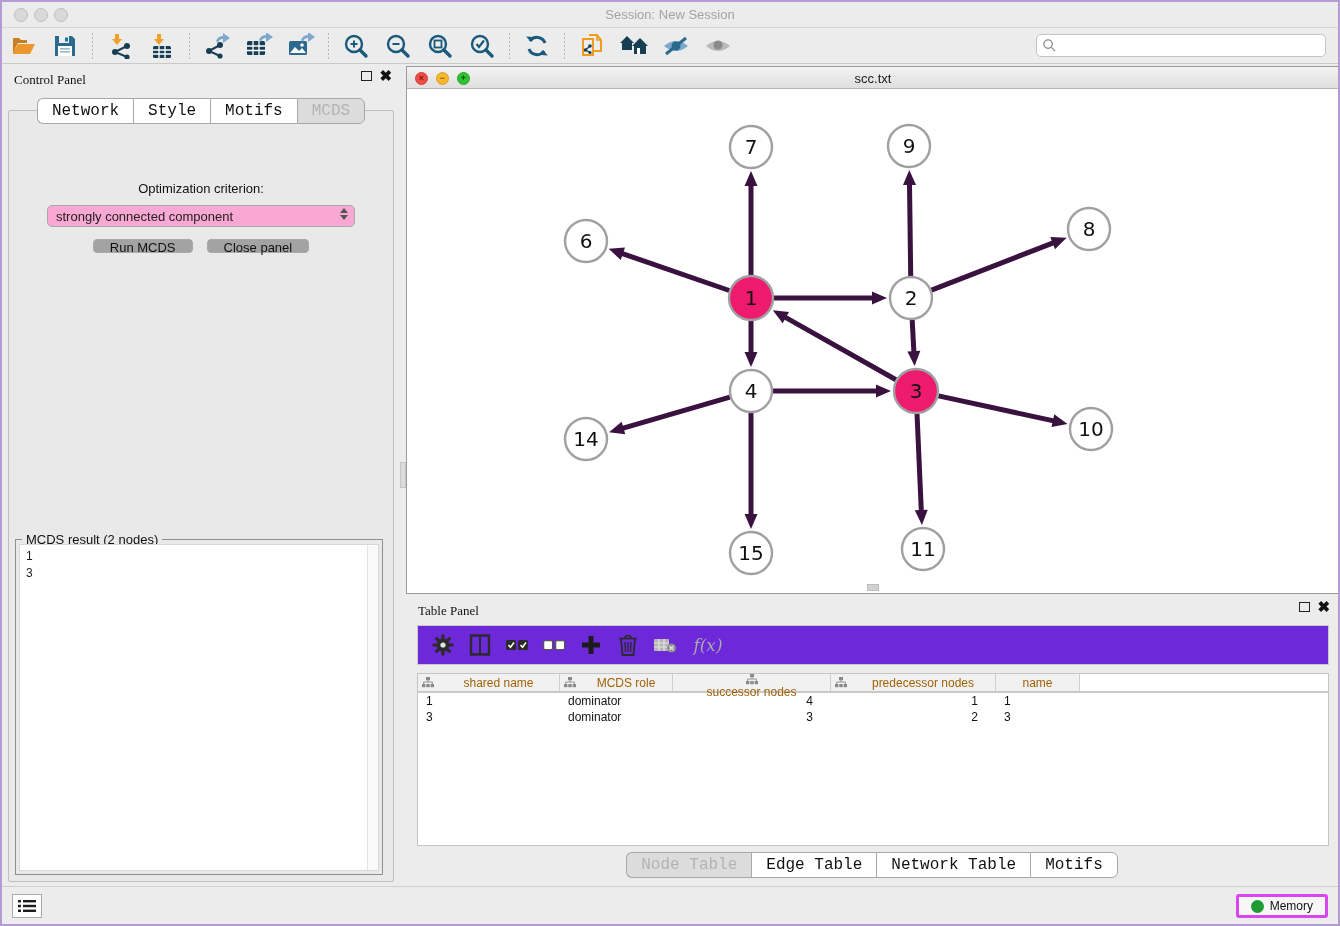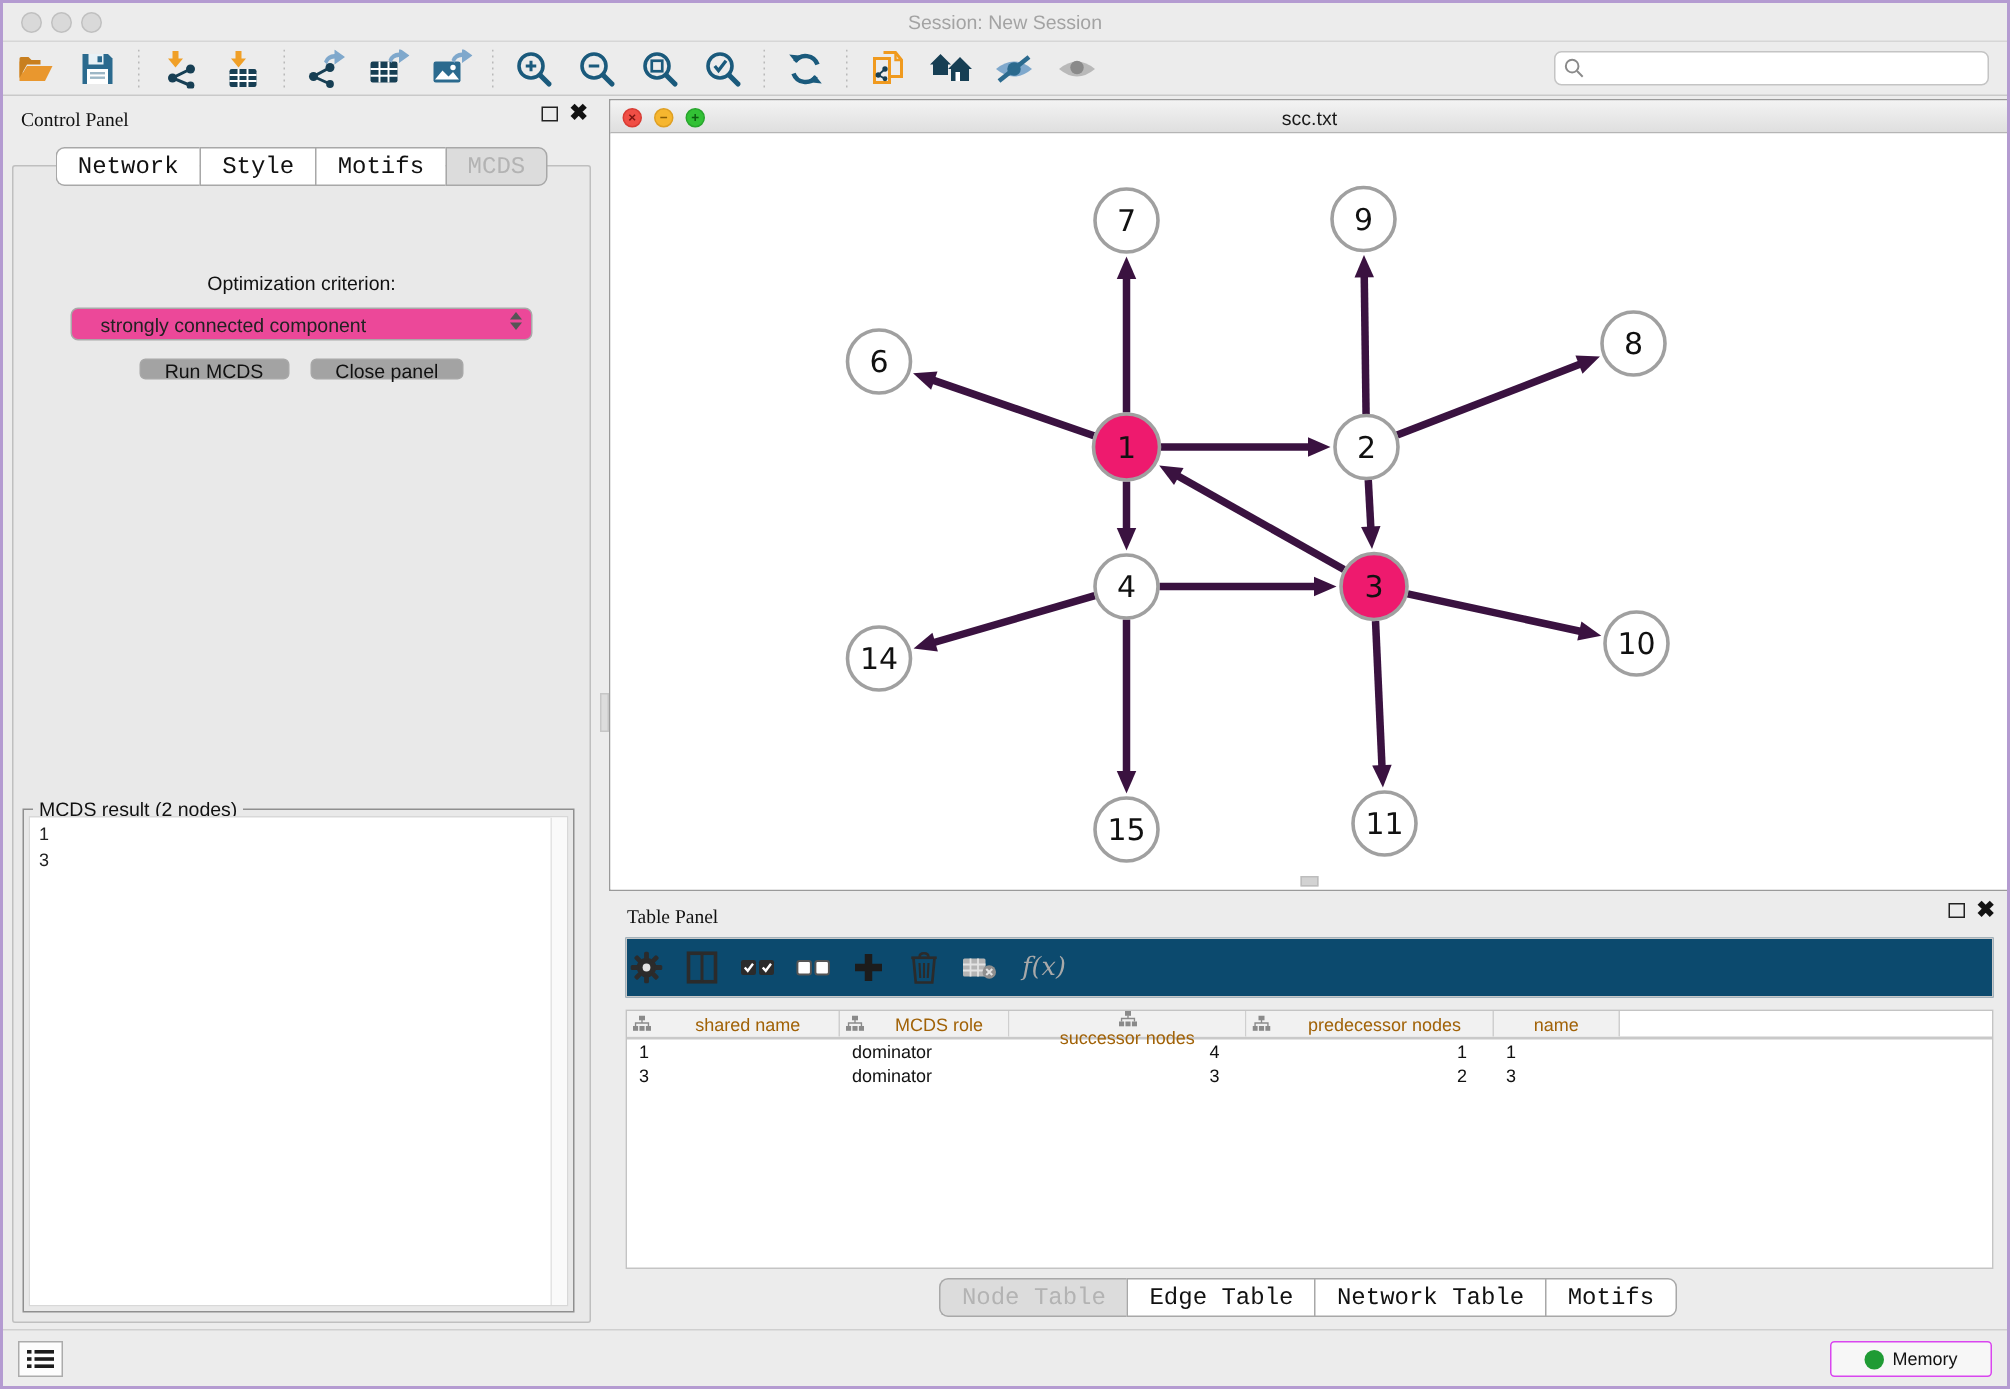--- a/index.html
+++ b/index.html
@@ -45,22 +45,22 @@
   .cp-tabs { position:absolute; top:32px; left:0; width:100%; display:flex; justify-content:center; z-index:3; }
   .tab { border:1px solid #a8a8a8; background:#fff; padding:3px 14px; font-size:16px;
     border-right-width:0; color:#111;font-family:Liberation Mono, monospace; }
   .tab:first-child { border-radius:6px 0 0 6px; }
   .tab:last-child { border-right-width:1px; border-radius:0 6px 6px 0; }
   .tab.selected { background:#dcdcdc; color:#b3b3b3; }
   .cp-content { position:absolute; top:44px; left:6px; right:6px; bottom:4px;
     background:#e9e9e9; border:1px solid #bfbfbf; border-radius:2px; }
   .opt-label { position:absolute; top:70px; width:100%; text-align:center; font-size:13px; color:#111; }
   .dropdown { position:absolute; top:94px; left:38px; right:38px; height:22px;
-    background:#ec4899; border:1px solid #a9a9a9; border-radius:5px;
-    display:flex; align-items:center; padding-left:19px; font-size:13px; }
+    background:#f9a8d4; border:1px solid #a9a9a9; border-radius:5px;
+    display:flex; align-items:center; padding-left:8px; font-size:13px; }
   .dd-stepper { position:absolute; right:6px; top:2px; display:flex; flex-direction:column; gap:2px; }
   .dd-stepper i { width:0; height:0; border-left:4px solid transparent; border-right:4px solid transparent; }
   .dd-up { border-bottom:5px solid #555; }
   .dd-down { border-top:5px solid #555; }
   .cp-buttons { position:absolute; top:128px; width:100%; display:flex; justify-content:center; gap:14px; }
   .btn { background:#a3a3a3; border:1px solid #a8a8a8; border-radius:4px; height:14px;
     padding:0 16px; font-size:13px; font-family:"Liberation Sans",sans-serif; color:#111; }
   .result-box { position:absolute; left:6px; right:10px; top:428px; bottom:6px;
     border:1px solid #8f8f8f; }
   .result-title { position:absolute; top:-8px; left:6px; background:#e9e9e9; padding:0 4px;
@@ -83,40 +83,40 @@
   .traffic.green { left:50px; background:#32c135; border:1px solid #27a52c; color:#0c5c10; }
   .net-canvas { position:absolute; top:22px; left:0; right:0; bottom:0; background:#fff; }
   .net-grip { position:absolute; bottom:2px; left:50%; margin-left:-6px; width:12px; height:7px;
     background:#d2d2d2; border:1px solid #bdbdbd; }
   .splitter { position:absolute; left:398px; top:64px; width:6px; bottom:38px; background:#ececec; }
   .splitter .grip { position:absolute; top:396px; left:0; width:6px; height:26px;
     background:#dcdcdc; border:1px solid #c6c6c6; }
   
   .table-panel { position:absolute; left:404px; top:595px; right:0; bottom:38px; background:#ececec; }
   .tp-toolbar { position:absolute; left:11px; right:9px; top:28px; height:40px;
-    background:#0c4a6e; border:1px solid #c9c9c9; display:flex; align-items:center; }
+    background:#6d28d9; border:1px solid #c9c9c9; display:flex; align-items:center; padding-left:12px; }
   .tp-icon { width:26px; height:26px; margin-right:11px; display:flex; align-items:center; justify-content:center; }
   .fx { font-family:"DejaVu Serif", serif; font-style:italic; font-size:17px; color:#a9a9a9; }
   .tp-table { position:absolute; left:11px; right:9px; top:76px; height:173px; background:#fff;
     border:1px solid #c4c4c4; overflow:hidden; }
   .tp-header { display:flex; height:19px; border-bottom:2px solid #c9c9c9; }
   .th-cell { background:#f1f1f1; border-right:1px solid #cfcfcf; display:flex; align-items:center;
     font-size:12px; color:#a16207; position:relative; }
   .th-label { flex:1; text-align:center; }
   .tr-row { display:flex; height:16px; }
   .td-cell { font-size:12px; color:#111; line-height:16px; white-space:nowrap; overflow:hidden; }
   .tp-tabs { position:absolute; bottom:8px; width:100%; display:flex; justify-content:center; }
   
   .statusbar { position:absolute; left:0; right:0; bottom:0; height:38px; background:#ececec;
     border-top:1px solid #cfcfcf; }
   .list-btn { position:absolute; left:10px; top:7px; width:30px; height:24px; background:#fdfdfd;
     border:1px solid #ababab; display:flex; align-items:center; justify-content:center; }
   .memory-btn { position:absolute; right:10px; top:7px; height:24px; background:#f7f7f7;
-    border:1px solid #d946ef; border-radius:3px; display:flex; align-items:center;
-    padding:0 22px; gap:6px; font-size:12px; color:#111; }
+    border:3px solid #d946ef; border-radius:3px; display:flex; align-items:center;
+    padding:0 12px; gap:6px; font-size:12px; color:#111; }
   .memory-dot { width:13px; height:13px; border-radius:50%; background:#1f9b34; }
   svg { display:block; }
 </style>
 </head>
 <body>
 
 <div class="titlebar">
   <span class="tl-dot" style="left:12px"></span>
   <span class="tl-dot" style="left:32px"></span>
   <span class="tl-dot" style="left:52px"></span>

